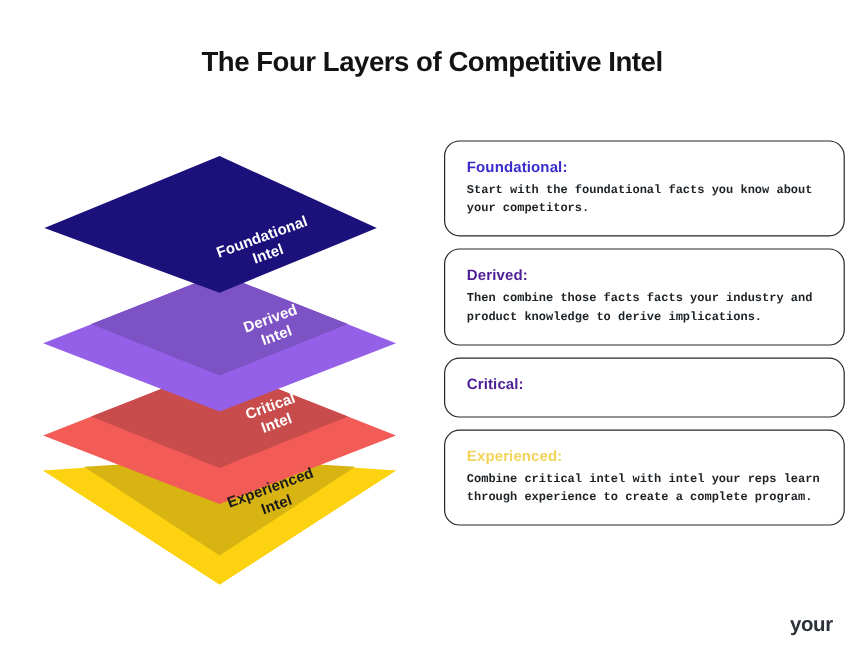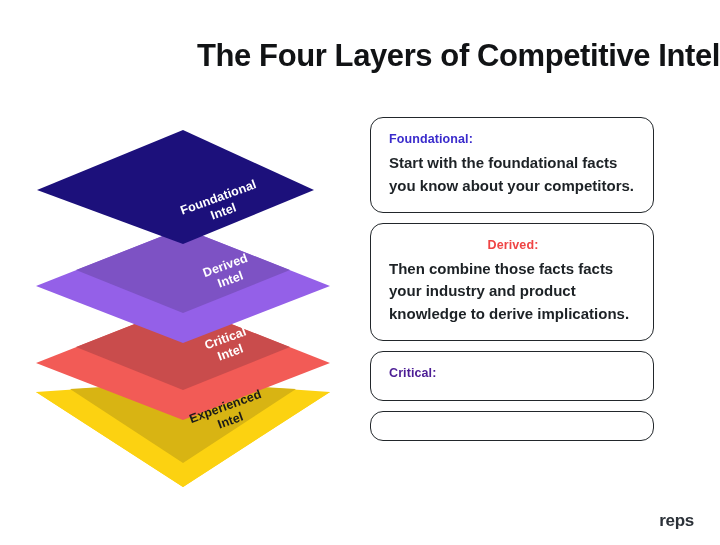--- a/index.html
+++ b/index.html
@@ -15,22 +15,22 @@
     font-family: "Liberation Sans", sans-serif;
     -webkit-font-smoothing: antialiased;
   }
 
   
   #page-title {
     position: absolute;
     left: 0;
     top: 38px;
     width: 720px;
-    text-align: right;
-    font-size: 31px;
+    text-align: center;
+    font-size: 23px;
     font-weight: 700;
     letter-spacing: -0.4px;
     color: #111315;
     font-family: "Liberation Sans", sans-serif;
   }
 
   
   #pyramid {
     position: absolute;
     left: 18px;
@@ -54,41 +54,41 @@
 
   
   #cards {
     position: absolute;
     left: 370px;
     top: 117px;
     width: 300px;
   }
   .card {
     box-sizing: border-box;
-    width: 284px;
+    width: 334px;
     border: 1.4px solid #22272b;
     border-radius: 13px;
     background: #ffffff;
     padding: 14px 16px 14px 18px;
     margin-bottom: 10px;
   }
   .card-heading {
     font-size: 12.5px;
     font-weight: 700;
     margin: 0 0 6px 0;
     letter-spacing: 0.1px;
     font-family: "Liberation Sans", sans-serif;
   }
   .card-body {
-    font-size: 15px;
+    font-size: 10px;
     font-weight: 700;
     line-height: 1.52;
     color: #1d2226;
     margin: 0;
-    font-family: Liberation Sans, sans-serif;
+    font-family: Liberation Mono, monospace;
   }
 
   
   #logo {
     position: absolute;
     right: 26px;
     bottom: 14px;
     font-size: 17px;
     font-weight: 700;
     letter-spacing: -0.3px;
@@ -138,26 +138,28 @@
 </div>
 
 <div id="cards">
 
   <div class="card">
     <p class="card-heading" style="color:#3A2BCC;">Foundational:</p>
     <p class="card-body">Start with the foundational facts you know about your competitors.</p>
   </div>
 
   <div class="card">
-    <p class="card-heading" style="color:#ef4444;text-align:center;">Derived:</p>
+    <p class="card-heading" style="color:#4c1d95;">Derived:</p>
     <p class="card-body">Then combine those facts facts your industry and product knowledge to derive implications.</p>
   </div>
 
   <div class="card">
     <p class="card-heading" style="color:#4c1d95;">Critical:</p>
   </div>
 
   <div class="card">
+    <p class="card-heading" style="color:#F3D45B;">Experienced:</p>
+    <p class="card-body">Combine critical intel with intel your reps learn through experience to create a complete program.</p>
   </div>
 
 </div>
 
-<div id="logo">reps</div>
+<div id="logo">your</div>
 
 </body></html>

